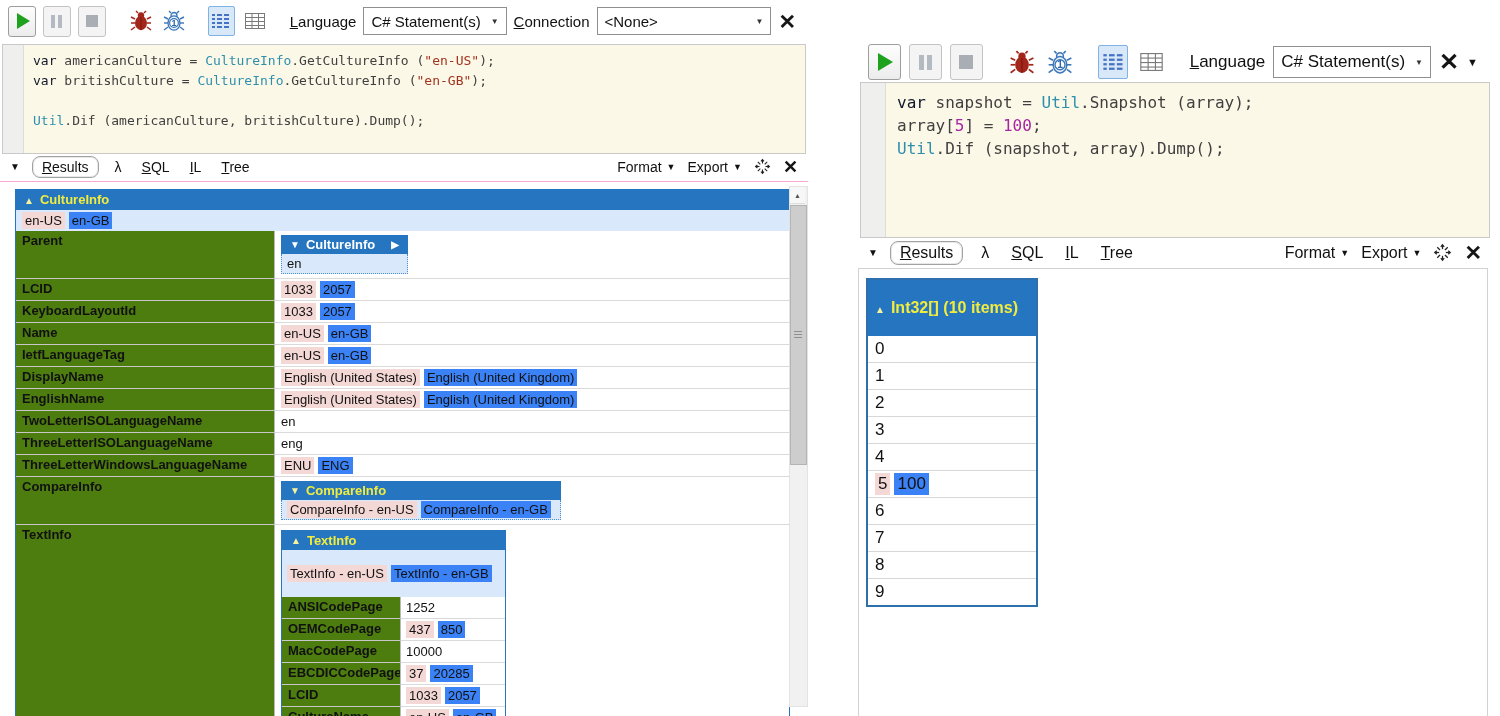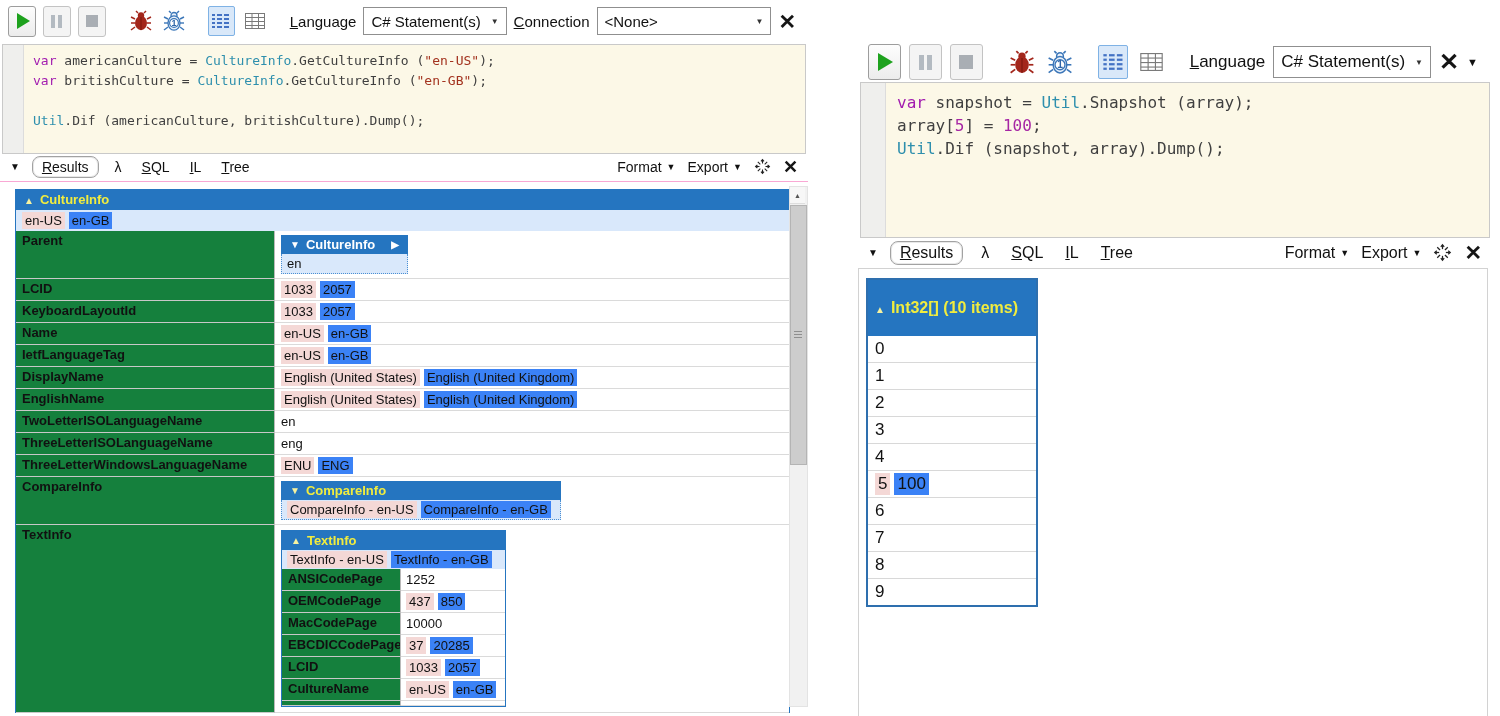--- a/index.html
+++ b/index.html
@@ -47,21 +47,21 @@
   .editor{position:absolute;background:#fcf8e7;border:1px solid #c9c9c9;overflow:hidden;}
   #left-panel .editor{left:2px;right:2px;top:44px;height:108px;}
   #right-panel .editor{left:2px;right:2px;top:40px;height:154px;}
   .editor .gutter{position:absolute;left:0;top:0;bottom:0;background:#efefed;border-right:1px solid #dcdcdc;}
   #left-panel .gutter{width:20px;}
   #right-panel .gutter{width:24px;}
   .code{position:absolute;top:0;bottom:0;right:0;font-family:"DejaVu Sans Mono",monospace;}
   #left-panel .code{left:30px;padding-top:6px;font-size:13px;line-height:20px;}
   #right-panel .code{left:36px;padding-top:8px;font-size:16px;line-height:23px;}
   .code-line{white-space:pre;}
-  .tok-kw{color:#a21caf;}
+  .tok-kw{color:#0f172a;}
   .tok-ty{color:#2e8fad;}
   .tok-st{color:#a3331f;}
   .tok-nu{color:#a626a4;}
   .tok-pl{color:#404040;}
 
   
   .tabbar{position:absolute;left:0;right:0;display:flex;align-items:center;padding:0 10px;gap:12px;}
   #left-panel .tabbar{top:153px;height:27px;font-size:14px;}
   #right-panel .tabbar{top:196px;height:29px;font-size:16px;}
   .tabbar .dd-caret{font-size:10px;color:#111;}
@@ -76,42 +76,42 @@
   .results{position:absolute;background:#fff;overflow:hidden;}
   #left-panel .results{left:0;top:181px;width:808px;height:535px;border-top:1px solid #f9a8d4;}
   #right-panel .results{left:0;top:226px;width:628px;height:448px;border:1px solid #d2d2d2;}
 
   
   .dtable{position:absolute;left:15px;top:7px;width:773px;border-left:1px solid #2575c0;border-right:1px solid #2575c0;font-size:13px;}
   .dhead{background:#2575c0;color:#f1ec3e;font-weight:700;padding:3px 8px;}
   .dhead .glyph{color:#f6f2a0;font-size:10px;margin-right:6px;}
   .dsummary{background:#d9e8fb;padding:2px 6px;}
   .drow{display:flex;align-items:stretch;}
-  .dlabel{width:246px;flex:0 0 246px;background:#15803d;border-right:1px solid #b9b9b9;border-bottom:1px solid #c8c8c8;
+  .dlabel{width:246px;flex:0 0 246px;background:#4d7c0f;border-right:1px solid #b9b9b9;border-bottom:1px solid #c8c8c8;
           font-weight:700;padding:2px 6px;overflow:hidden;white-space:nowrap;}
   .dval{flex:1;background:#fff;border-bottom:1px solid #dadada;padding:2px 6px;}
   .chip{display:inline-block;padding:1px 3px;margin-right:4px;color:#111;}
   .chip.rem{background:#f4d8d6;}
   .chip.add{background:#3b82f6;}
   .chip.plain{background:transparent;padding-left:0;}
 
   
   .nested{display:inline-block;margin:2px 0;}
   .nhead{background:#2575c0;font-weight:700;padding:2px 9px;display:flex;align-items:center;}
   .nhead .glyph{font-size:10px;margin-right:6px;}
   .nhead.white{color:#ffffff;}
   .nhead.white .glyph{color:#fff;}
   .nhead.yellow{color:#f1ec3e;}
   .nhead.yellow .glyph{color:#f6f2a0;}
   .nhead .linkarrow{margin-left:16px;font-size:10px;color:#fff;}
   .nsum{background:#d9e8fb;padding:1px 5px;border-left:1px dotted #4a8fd3;border-right:1px dotted #4a8fd3;border-bottom:1px dotted #4a8fd3;}
 
   
   .ntable{display:inline-block;margin:3px 0;border:1px solid #2575c0;}
-  .ntable .dsummary{padding:1px 5px;}
+  .ntable .dsummary{padding:15px 5px;}
   .ntable .drow .dlabel{width:106px;flex:0 0 106px;}
   .ntable .drow .dval{padding:2px 5px;}
 
   
   .ltable{position:absolute;left:7px;top:9px;width:168px;border:2px solid #2e6fae;font-size:17px;}
   .ltable .dhead{font-size:16px;padding:19px 7px;}
   .lrow{background:#fff;border-bottom:1px solid #d8d8d8;padding:2px 7px;}
   .lrow:last-child{border-bottom:none;}
 
   

